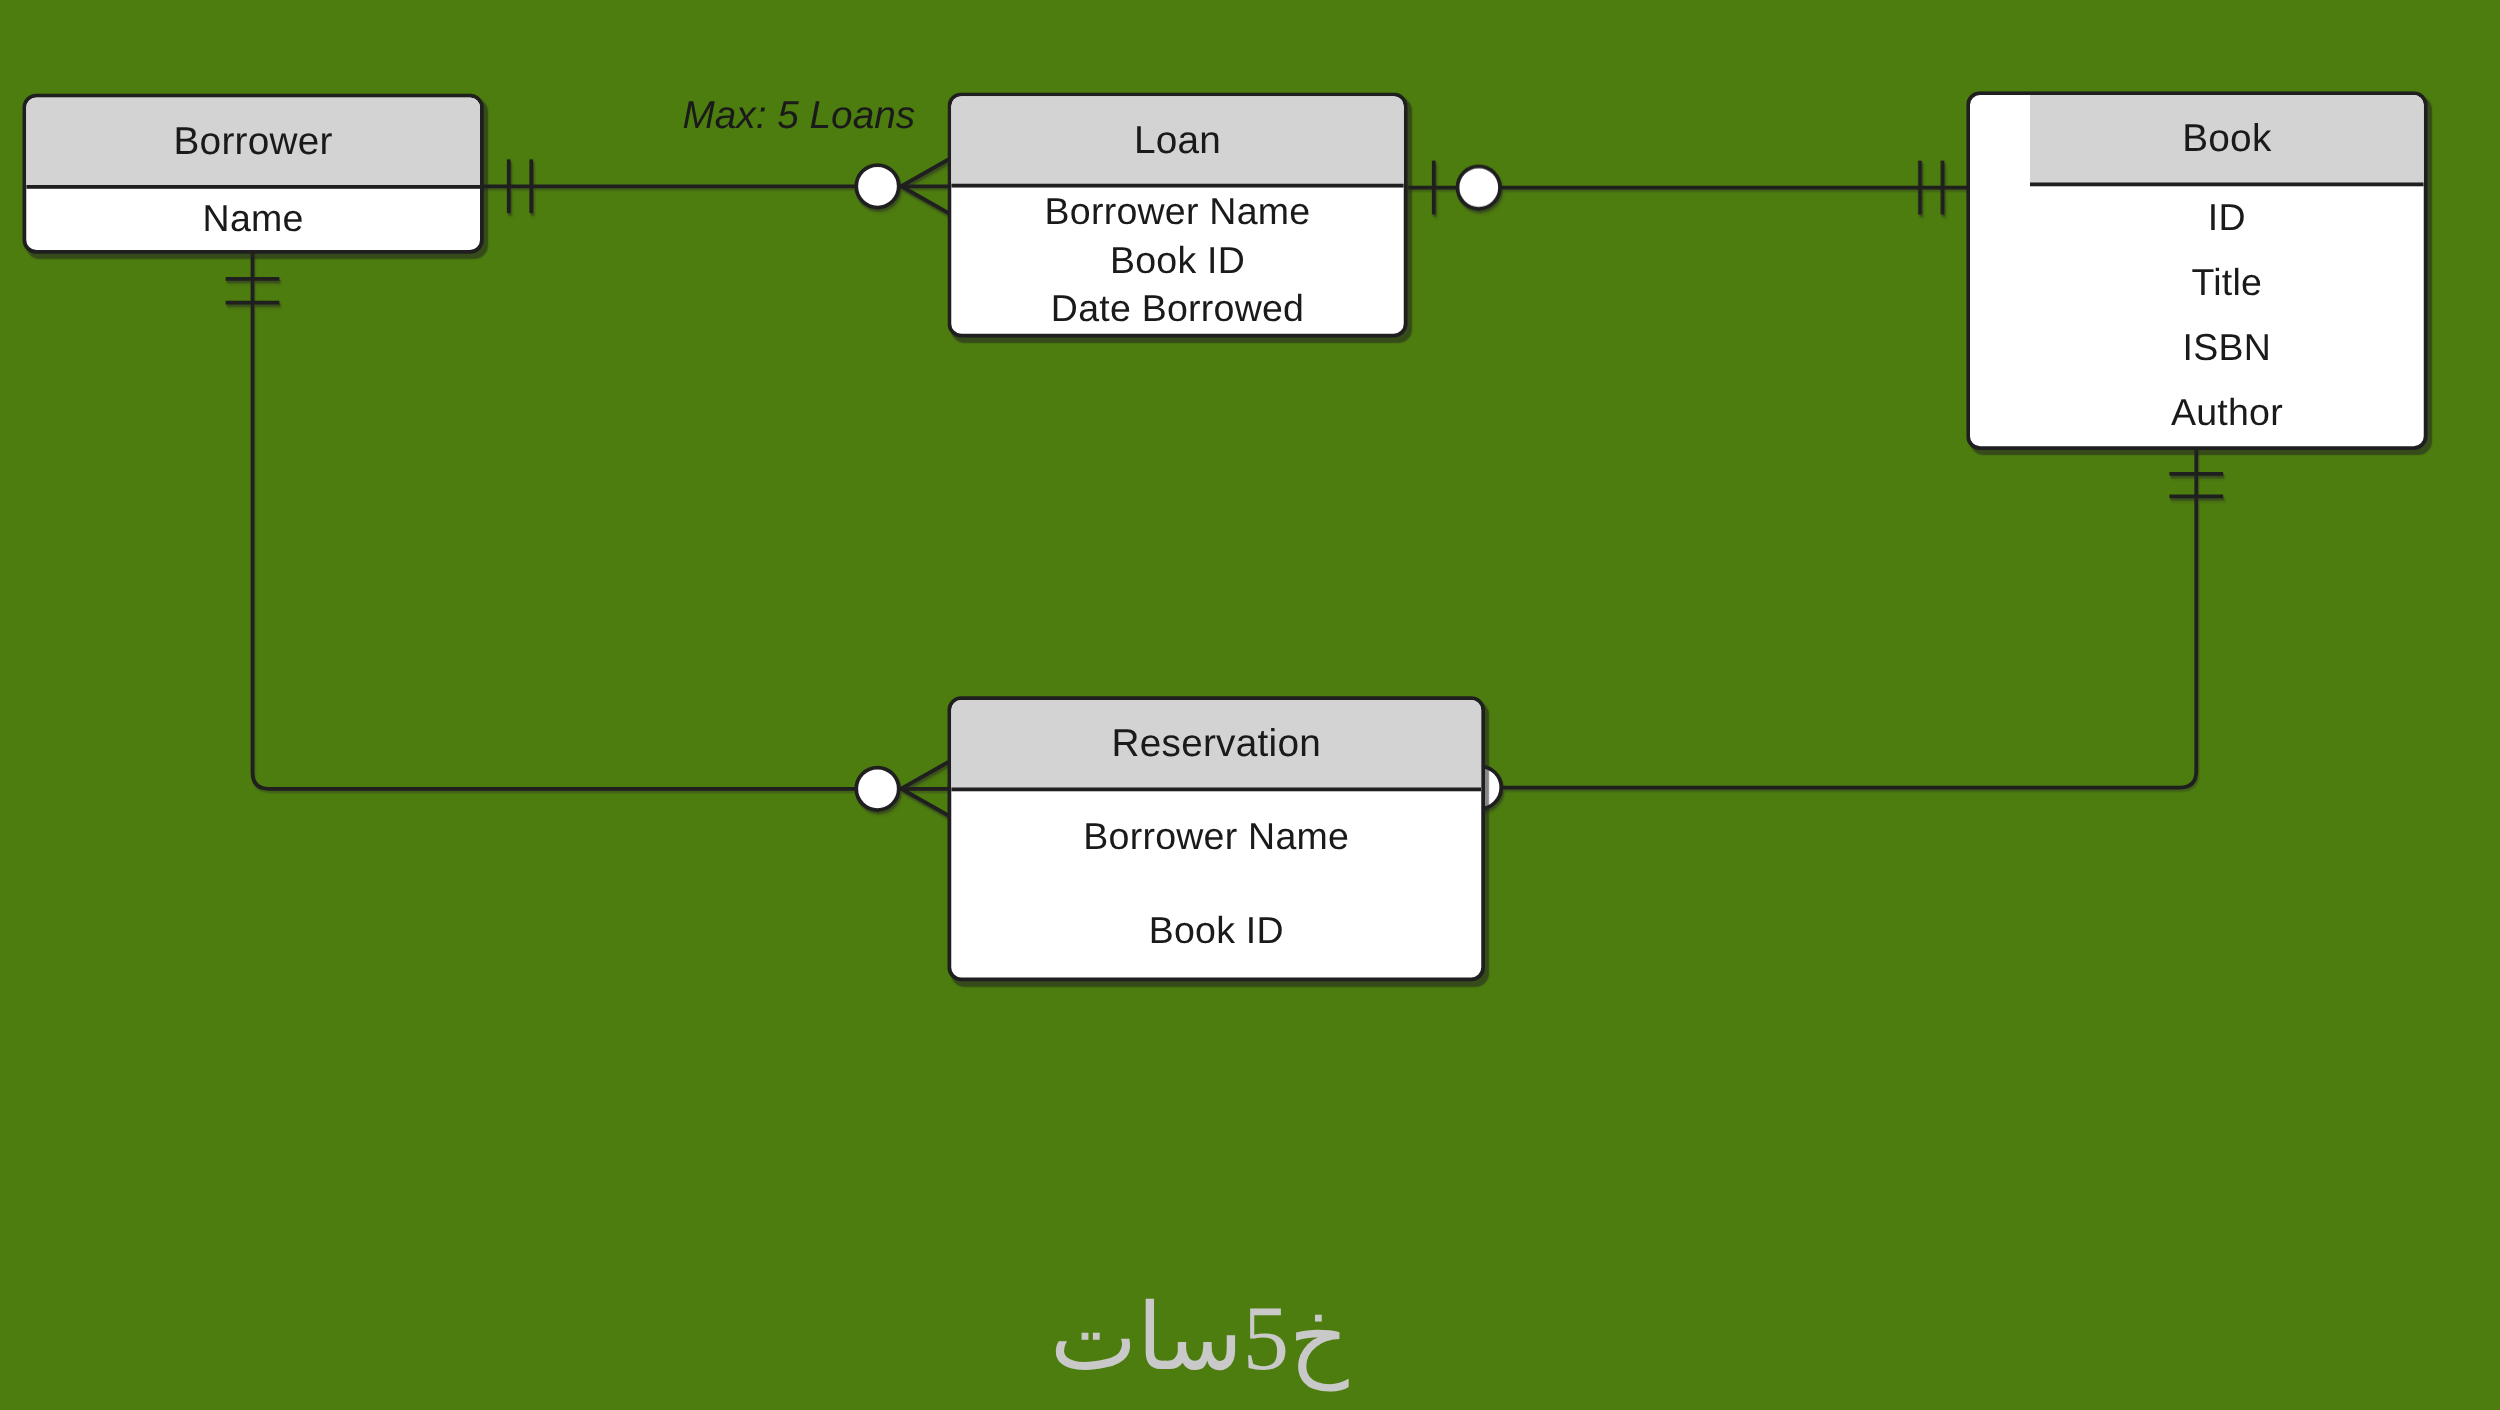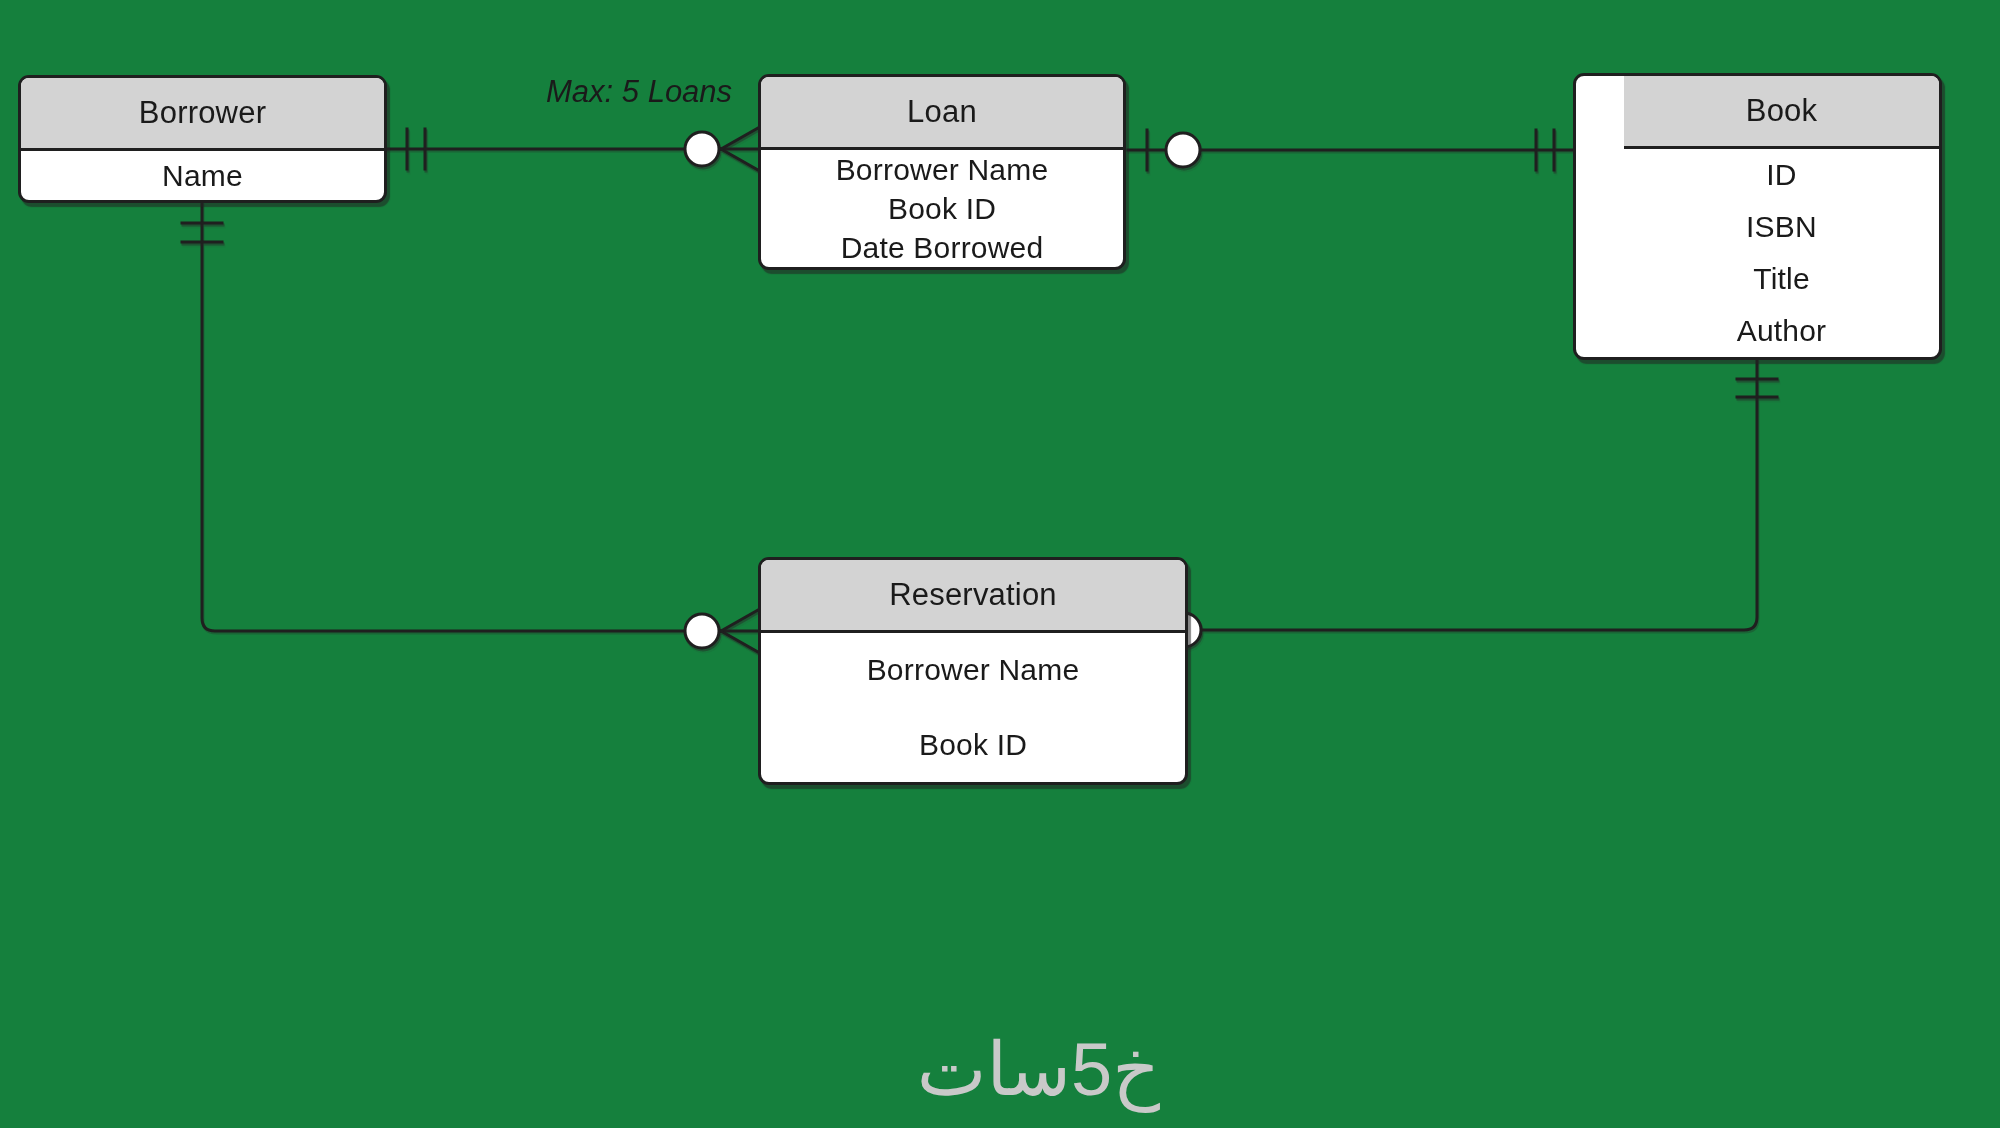--- a/index.html
+++ b/index.html
@@ -5,21 +5,21 @@
   html, body {
     margin: 0;
     padding: 0;
     background: #ffffff;
     font-family: "Liberation Sans", sans-serif;
   }
   .canvas {
     position: relative;
     width: 2000px;
     height: 1128px;
-    background: #15803d;
+    background: #4d7c0f;
     overflow: hidden;
   }
   .connectors {
     position: absolute;
     left: 0;
     top: 0;
     width: 2000px;
     height: 1128px;
   }
   .connectors path, .connectors line {
@@ -86,24 +86,24 @@
     font-size: 31px;
     color: #1a1a1a;
     white-space: nowrap;
     font-style: italic;
   }
   .watermark {
     position: absolute;
     left: 840px;
     top: 1026px;
     width: 320px;
-    text-align: right;
+    text-align: left;
     font-size: 74px;
     color: #c9c9c9;
-    font-family: Liberation Sans, sans-serif;
+    font-family: Liberation Serif, serif;
     user-select: none;
   }
 </style>
 </head>
 <body>
 
 <div class="canvas">
 
   <svg class="connectors" viewBox="0 0 2000 1128">
 
@@ -176,22 +176,22 @@
       <div class="attr">Date Borrowed</div>
     </div>
   </div>
 
   <div class="entity entity-book">
     <div class="entity-header">
       <span class="entity-title">Book</span>
     </div>
     <div class="entity-body">
       <div class="attr">ID</div>
+      <div class="attr">Title</div>
       <div class="attr">ISBN</div>
-      <div class="attr">Title</div>
       <div class="attr">Author</div>
     </div>
   </div>
 
   <div class="entity entity-reservation">
     <div class="entity-header">
       <span class="entity-title">Reservation</span>
     </div>
     <div class="entity-body">
       <div class="attr">Borrower Name</div>

